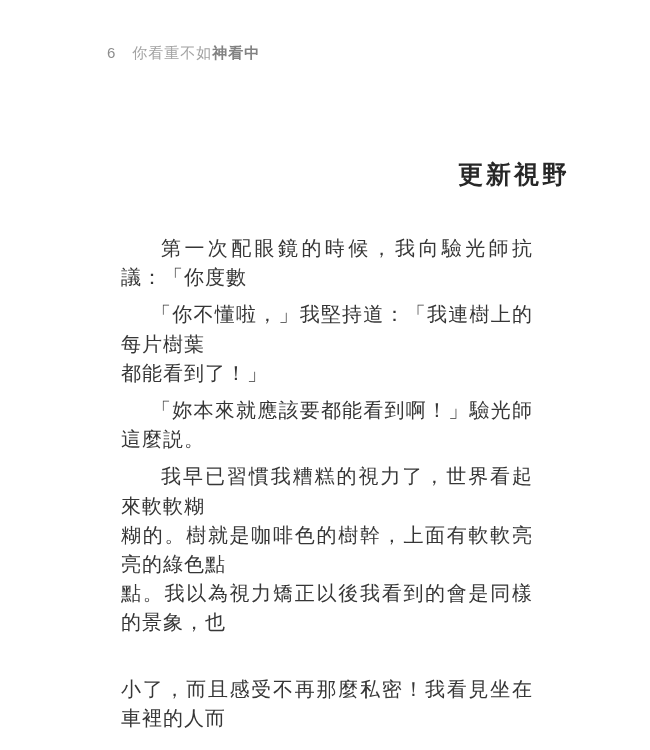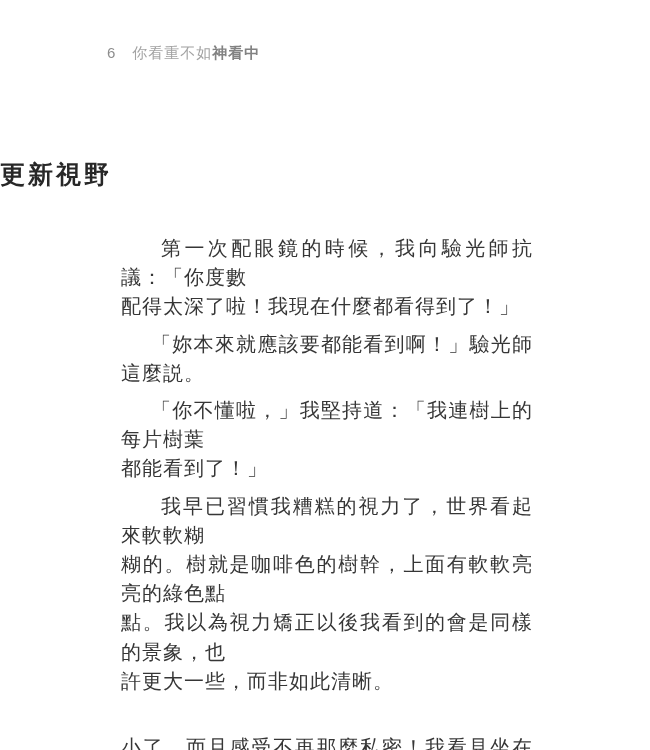--- a/index.html
+++ b/index.html
@@ -28,21 +28,21 @@
     color: #8d8d8d;
   }
   .running-title-light { color: #a3a3a3; }
   .running-title-bold  { color: #828282; font-weight: bold; }
   .chapter-title {
     position: absolute;
     top: 158px;
     left: 0;
     width: 100%;
     margin: 0;
-    text-align: left;
+    text-align: right;
     font-family: "Liberation Serif", "DejaVu Serif", serif;
     font-weight: 600;
     font-size: 25px;
     line-height: 34px;
     letter-spacing: 3px;
     color: #272727;
   }
   .body-text {
     position: absolute;
     left: 113px;
@@ -67,20 +67,20 @@
 
 <div class="page">
 
   <div class="page-header">
     <span class="page-number">6</span><span class="running-title-light">你看重不如</span><span class="running-title-bold">神看中</span>
   </div>
 
   <h1 class="chapter-title">更新視野</h1>
 
   <div class="body-text" id="body-text">
-      <p><span>第一次配眼鏡的時候，我向驗光師抗議：「你度數</span><br><span>配得太深了啦！我現在什麼都看得到了！」</span></p>
+      <p><span>第一次配眼鏡的時候，我向驗光師抗議：「你度數</span><br></p>
+      <p class="dialogue"><span>「你不懂啦，」我堅持道：「我連樹上的每片樹葉</span><br><span>都能看到了！」</span></p>
       <p class="dialogue"><span>「妳本來就應該要都能看到啊！」驗光師這麼説。</span></p>
-      <p class="dialogue"><span>「你不懂啦，」我堅持道：「我連樹上的每片樹葉</span><br><span>都能看到了！」</span></p>
-      <p><span>我早已習慣我糟糕的視力了，世界看起來軟軟糊</span><br><span>糊的。樹就是咖啡色的樹幹，上面有軟軟亮亮的綠色點</span><br><span>點。我以為視力矯正以後我看到的會是同樣的景象，也</span><br><span>許更大一些，而非如此清晰。</span></p>
+      <p><span>我早已習慣我糟糕的視力了，世界看起來軟軟糊</span><br><span>糊的。樹就是咖啡色的樹幹，上面有軟軟亮亮的綠色點</span><br><span>點。我以為視力矯正以後我看到的會是同樣的景象，也</span><br></p>
       <p><br><span>小了，而且感受不再那麼私密！我看見坐在車裡的人而</span><br><br></p>
     </div>
 
 </div>
 
 </body></html>

